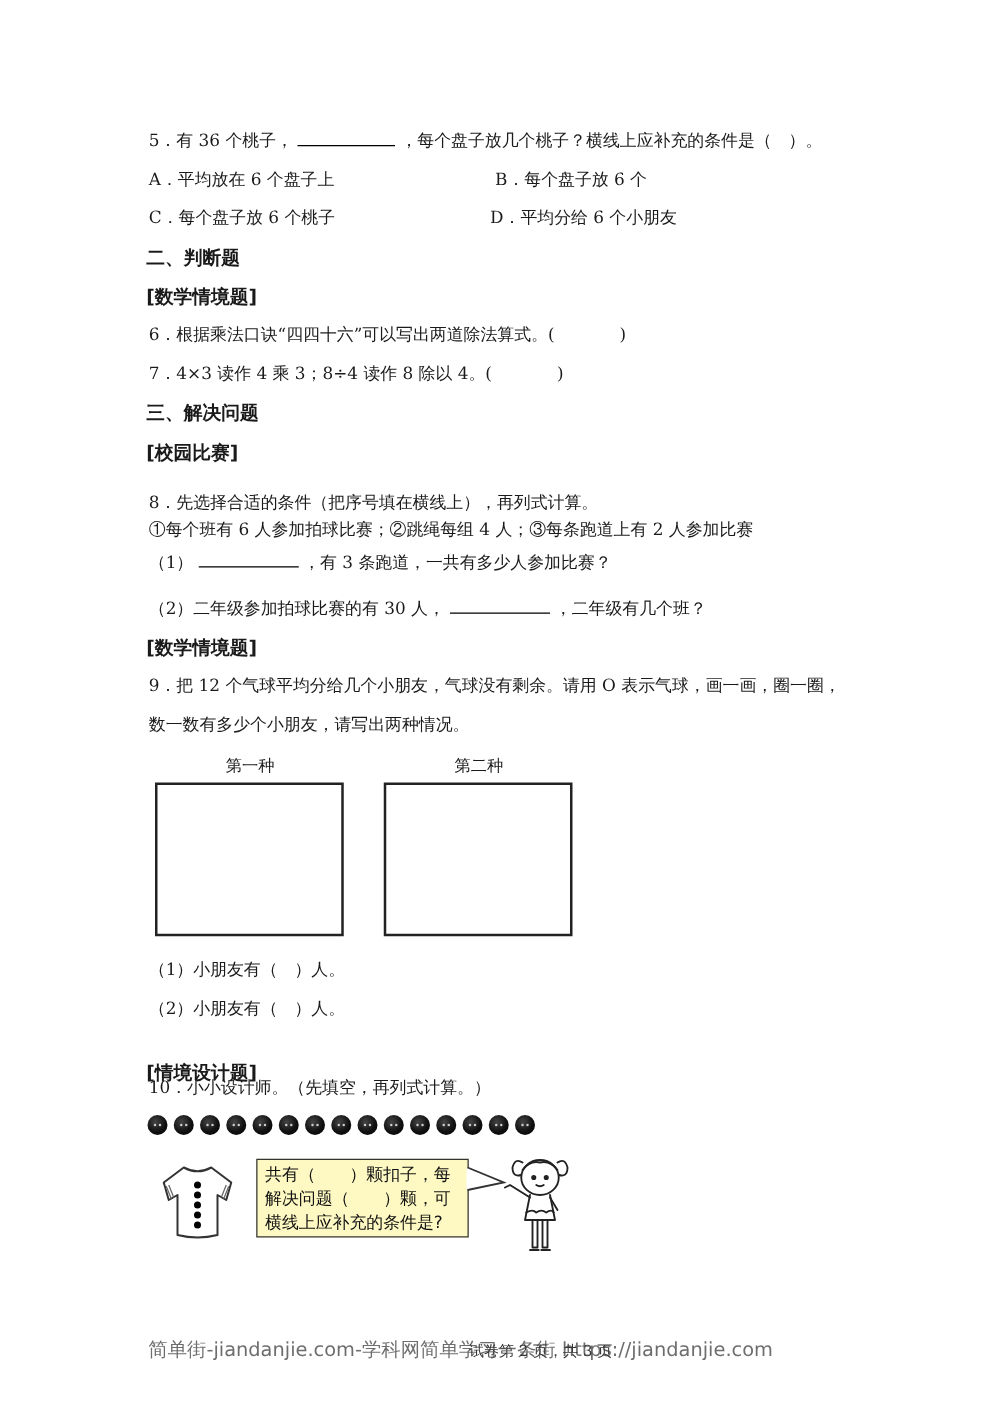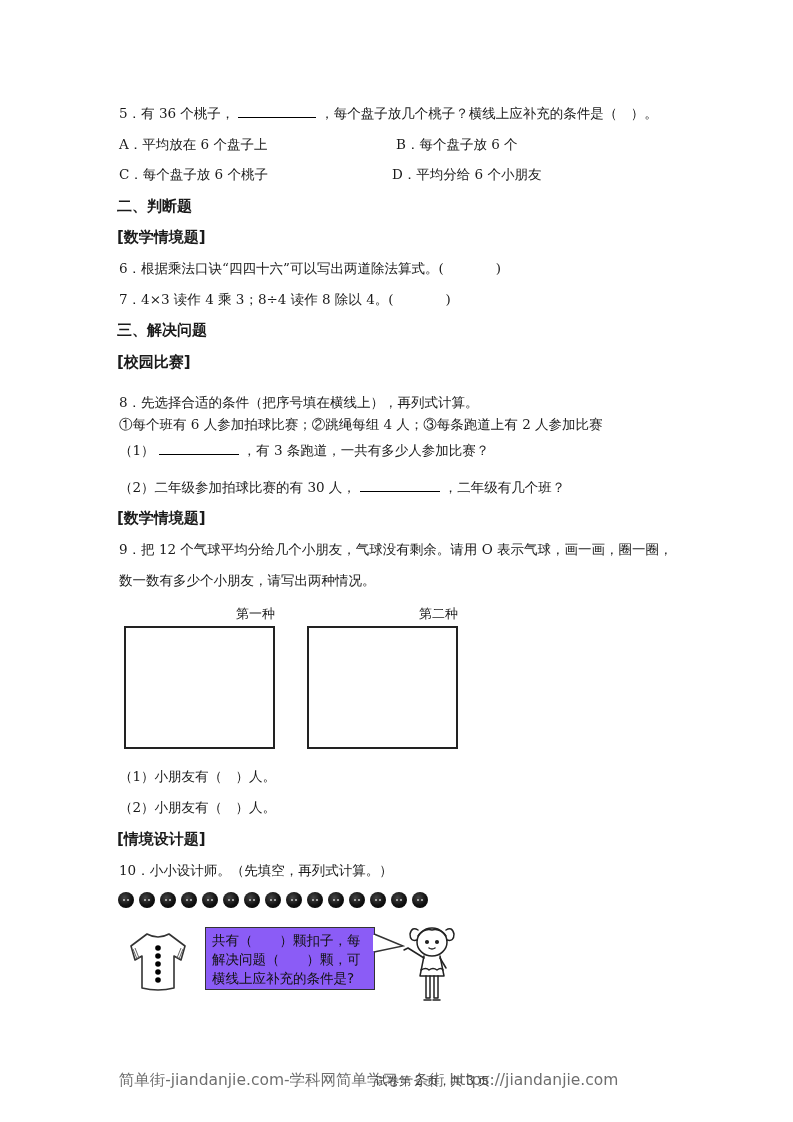--- a/index.html
+++ b/index.html
@@ -4,27 +4,27 @@
 <style>
   * { box-sizing: border-box; margin: 0; padding: 0; }
   html, body { width: 793px; height: 1122px; background: #ffffff; overflow: hidden; }
   body { position: relative; font-family: "DejaVu Serif", "Liberation Serif", serif; color: #1a1a1a; }
   .line { position: absolute; left: 119px; font-size: 13.5px; line-height: 20px; white-space: nowrap; }
   .heading { position: absolute; left: 117px; font-size: 15px; font-weight: bold; line-height: 20px; white-space: nowrap; font-family: "DejaVu Sans", "Liberation Sans", sans-serif; }
   .blank { display: inline-block; width: 78px; border-bottom: 1.5px solid #000; height: 14px; vertical-align: baseline; margin: 0 4px; }
   .paren-gap { display: inline-block; }
   .opt { position: absolute; font-size: 13.5px; line-height: 20px; white-space: nowrap; }
   .box { position: absolute; border: 2px solid #222; background: #fff; }
-  .box-label { position: absolute; font-size: 13px; line-height: 18px; text-align: right; }
+  .box-label { position: absolute; font-size: 13px; line-height: 18px; text-align: center; }
   .buttons-row { position: absolute; left: 118px; top: 892px; display: flex; gap: 5px; }
   .btn-dot { width: 16px; height: 16px; border-radius: 50%; background: radial-gradient(circle at 40% 35%, #444 0%, #111 55%, #000 100%); position: relative; }
   .btn-dot::before, .btn-dot::after { content: ""; position: absolute; top: 7px; width: 2px; height: 2px; background: #ccc; border-radius: 50%; }
   .btn-dot::before { left: 5px; }
   .btn-dot::after { left: 9px; }
-  .bubble { position: absolute; left: 205px; top: 927px; width: 170px; height: 63px; border: 1.5px solid #333; background: #8b5cf6; padding: 3px 6px; font-family: "DejaVu Sans", "Liberation Sans", sans-serif; font-size: 13.5px; line-height: 19px; color: #111; }
+  .bubble { position: absolute; left: 205px; top: 927px; width: 170px; height: 63px; border: 1.5px solid #333; background: #fef9c3; padding: 3px 6px; font-family: "DejaVu Sans", "Liberation Sans", sans-serif; font-size: 13.5px; line-height: 19px; color: #111; }
   .bubble-line { white-space: nowrap; }
   .footer { position: absolute; left: 0; width: 793px; top: 1073px; text-align: center; font-size: 12px; color: #333; margin-left: 36px; }
   .watermark { position: absolute; left: 0; width: 737px; top: 1070px; text-align: center; font-family: "DejaVu Sans", "Liberation Sans", sans-serif; font-size: 15.5px; color: rgba(60,60,60,0.75); white-space: nowrap; }
 </style>
 </head>
 <body>
 
 <div class="line" style="top:103px;">
   <span>5．有 36 个桃子，</span><span class="blank"></span><span>，每个盘子放几个桃子？横线上应补充的条件是（　）。</span>
 </div>
@@ -58,21 +58,21 @@
 <div class="line" style="top:570px;">数一数有多少个小朋友，请写出两种情况。</div>
 
 <div class="box-label" style="left:125px; top:605px; width:150px;">第一种</div>
 <div class="box" style="left:124px; top:626px; width:151px; height:123px;"></div>
 <div class="box-label" style="left:308px; top:605px; width:150px;">第二种</div>
 <div class="box" style="left:307px; top:626px; width:151px; height:123px;"></div>
 
 <div class="line" style="top:766px;">（1）小朋友有（　）人。</div>
 <div class="line" style="top:797px;">（2）小朋友有（　）人。</div>
 
-<div class="heading" style="top:829px;text-align:center;">[情境设计题]</div>
+<div class="heading" style="top:848px;text-align:center;">[情境设计题]</div>
 <div class="line" style="top:860px;">10．小小设计师。（先填空，再列式计算。）</div>
 
 <div class="buttons-row">
   <div class="btn-dot"></div>
   <div class="btn-dot"></div>
   <div class="btn-dot"></div>
   <div class="btn-dot"></div>
   <div class="btn-dot"></div>
   <div class="btn-dot"></div>
   <div class="btn-dot"></div>

